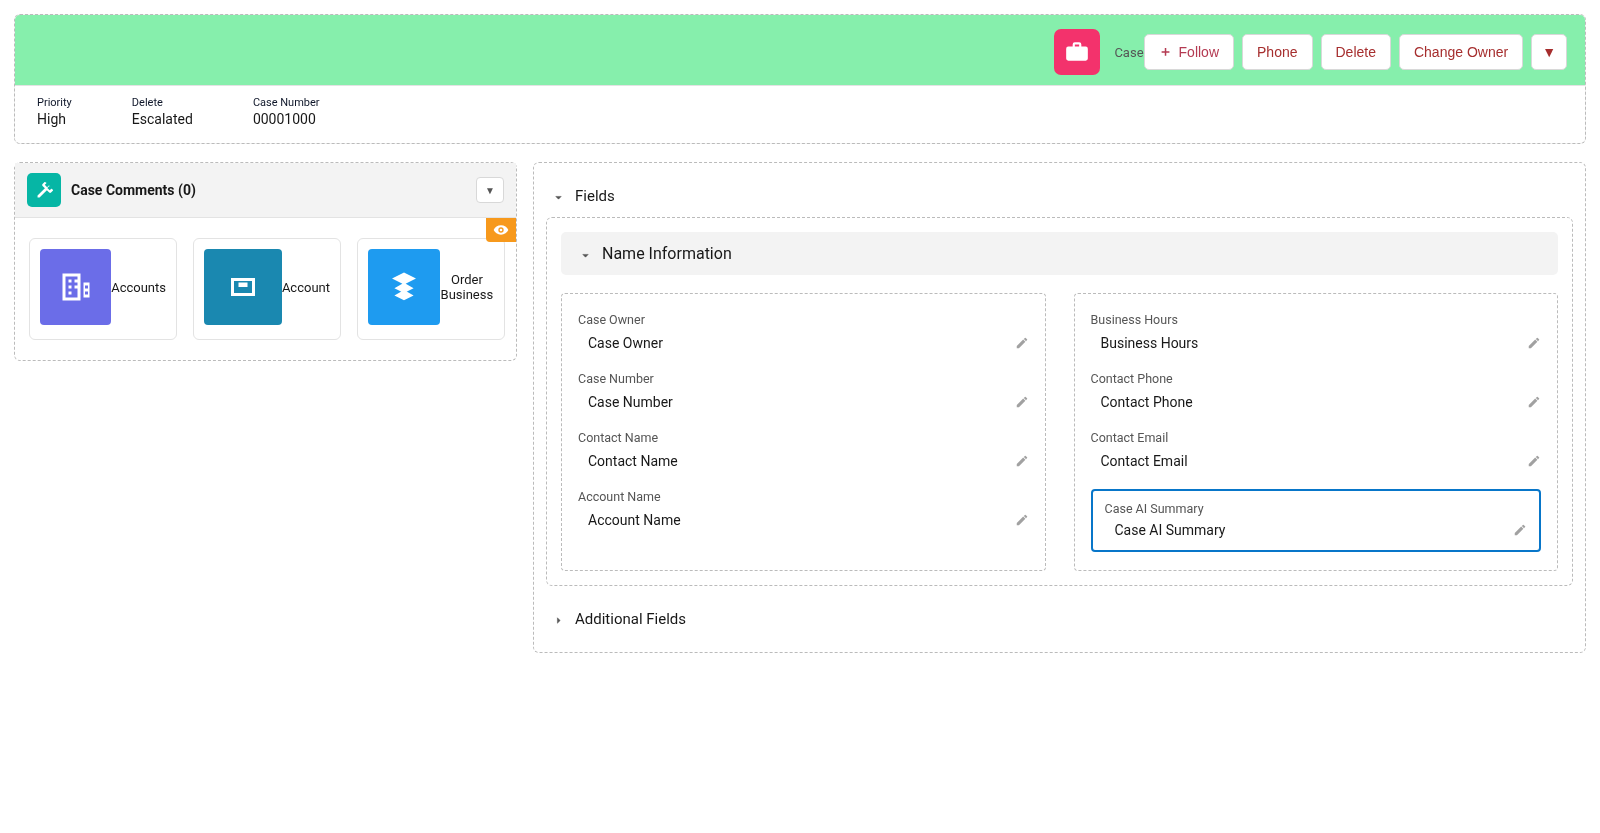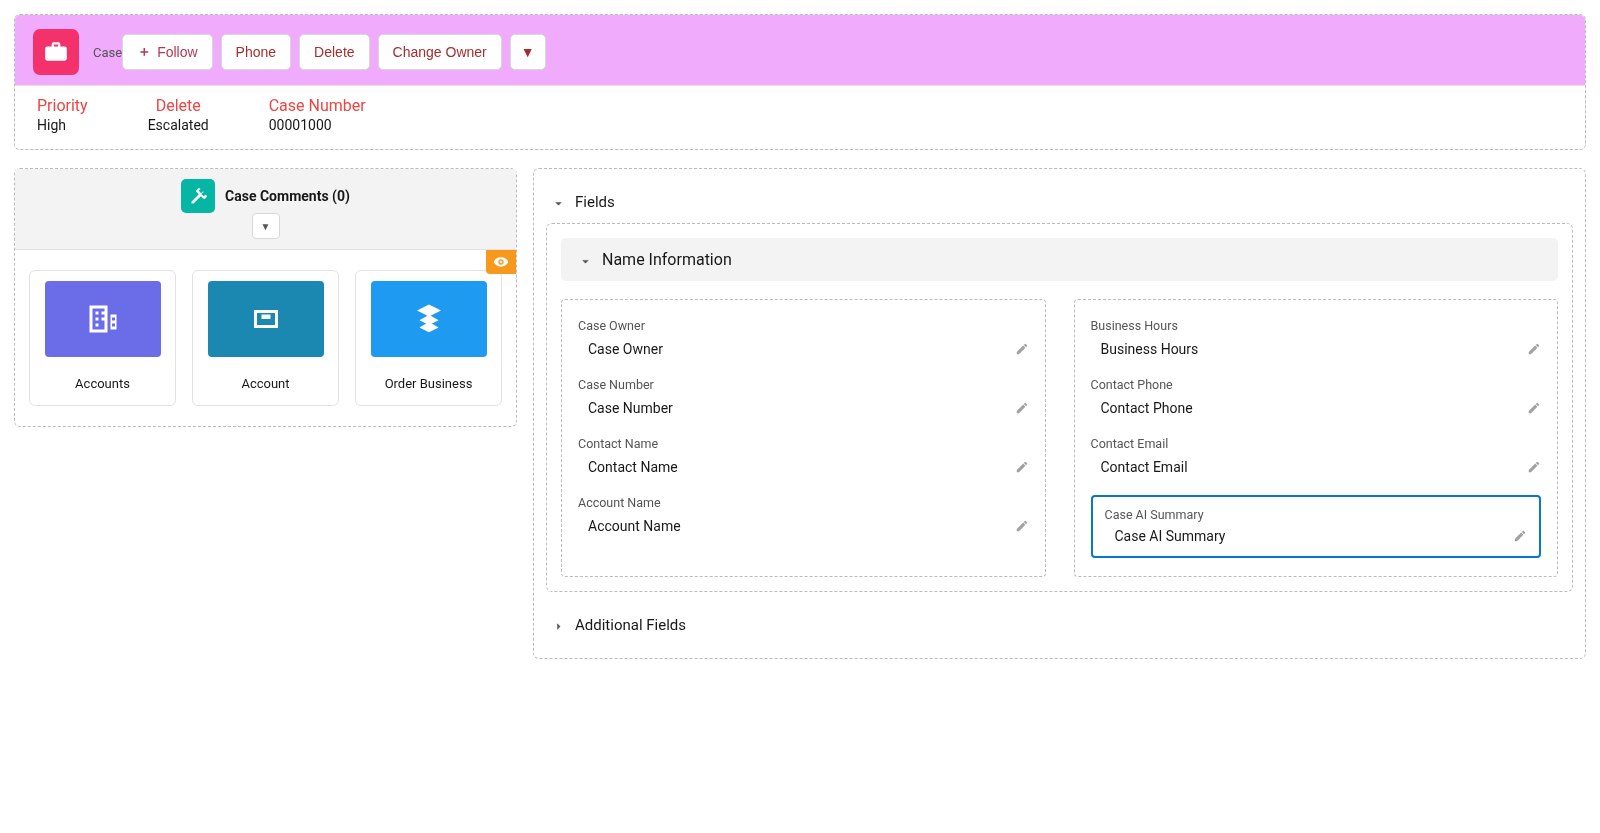--- a/index.html
+++ b/index.html
@@ -1,44 +1,44 @@
 <!DOCTYPE html>
 <html><head>
 <meta charset="utf-8">
 <style>
 * { box-sizing: border-box; margin: 0; padding: 0; }
 body { font-family: -apple-system, BlinkMacSystemFont, "Segoe UI", Roboto, Helvetica, Arial, sans-serif; background: #fff; color: #181818; padding: 14px; font-size: 14px; }
 .record-header { border: 1px dashed #bbb; border-radius: 6px; background: #f3f3f3; padding: 0; overflow: hidden; }
-.record-header-top { display: flex; align-items: center; justify-content: flex-start; padding: 14px 18px 10px 18px; background: #f0abfc; }
+.record-header-top { display: flex; align-items: center; justify-content: flex-end; padding: 14px 18px 10px 18px; background: #86efac; }
 .record-header-left { display: flex; align-items: center; gap: 14px; }
 .record-icon { width: 46px; height: 46px; background: #f3326c; border-radius: 7px; display: flex; align-items: center; justify-content: center; }
 .record-icon svg { width: 26px; height: 26px; fill: #fff; }
 .record-entity-label { font-size: 13px; color: #555; }
 .record-title { font-size: 20px; font-weight: 700; }
 .action-buttons { display: flex; gap: 8px; align-items: stretch; }
 .btn { border: 1px solid #d8d8d8; background: #fff; color: #a62e2e; padding: 8px 14px; border-radius: 5px; font-size: 14px; cursor: pointer; display: inline-flex; align-items: center; gap: 6px; }
 .btn.follow { color: #b43a52; }
 .btn.more { padding: 8px 10px; }
 .record-fields-row { display: flex; gap: 60px; padding: 10px 22px 16px 22px; background: #fff; border-top: 1px solid #e3e3e3; }
-.hf-label { font-size: 16px; color: #ef4444; text-align: center; }
+.hf-label { font-size: 11px; color: #0f172a; }
 .hf-value { font-size: 14px; color: #181818; margin-top: 2px; }
 .layout { display: flex; gap: 16px; margin-top: 18px; align-items: flex-start; }
 .left-col { width: 503px; border: 1px dashed #bbb; border-radius: 6px; padding: 0; }
 .related-card { border-bottom: 1px solid #e3e3e3; }
-.related-header { background: #f3f3f3; display: flex; align-items: center; justify-content: space-between; padding: 10px 12px; flex-direction: column; }
+.related-header { background: #f3f3f3; display: flex; align-items: center; justify-content: space-between; padding: 10px 12px; }
 .related-header-left { display: flex; align-items: center; gap: 10px; }
 .related-icon { width: 34px; height: 34px; background: #06b6a5; border-radius: 5px; display: flex; align-items: center; justify-content: center; }
 .related-icon svg { width: 18px; height: 18px; fill: #fff; }
 .related-title { font-weight: 700; font-size: 14px; }
 .dd-btn { border: 1px solid #d8d8d8; background: #fff; border-radius: 4px; width: 28px; height: 26px; display: flex; align-items: center; justify-content: center; cursor: pointer; }
 .tiles-area { position: relative; padding: 20px 14px; }
 .eye-badge { position: absolute; top: 0; right: 0; width: 30px; height: 24px; background: #f7991c; display: flex; align-items: center; justify-content: center; border-bottom-left-radius: 4px; }
 .eye-badge svg { width: 16px; height: 16px; fill: #fff; }
 .tiles-row { display: flex; gap: 16px; }
-.tile { border: 1px solid #e3e3e3; border-radius: 6px; width: 148px; padding: 10px 10px 14px 10px; display: flex; flex-direction: column; align-items: center; gap: 19px; }
+.tile { border: 1px solid #e3e3e3; border-radius: 6px; width: 148px; padding: 10px 10px 14px 10px; display: flex; flex-direction: row; align-items: center; gap: 0; }
 .tile-img { width: 116px; height: 76px; border-radius: 4px; display: flex; align-items: center; justify-content: center; }
 .tile-img svg { width: 36px; height: 36px; fill: #fff; }
 .tile-label { font-size: 13px; text-align: center; }
 .right-col { flex: 1; border: 1px dashed #bbb; border-radius: 6px; padding: 12px; }
 .section-header { display: flex; align-items: center; gap: 10px; padding: 6px 6px 12px 6px; font-size: 15px; cursor: pointer; margin-top: 6px; }
 .chev { width: 13px; height: 13px; }
 .chev svg { width: 13px; height: 13px; fill: #555; stroke: #555; }
 .fields-container { border: 1px dashed #bbb; border-radius: 6px; padding: 14px; }
 .subsection-header { background: #f3f3f3; border-radius: 5px; padding: 12px 18px; display: flex; align-items: center; gap: 10px; font-size: 16px; cursor: pointer; }
 .two-col { display: flex; gap: 28px; margin-top: 18px; }

